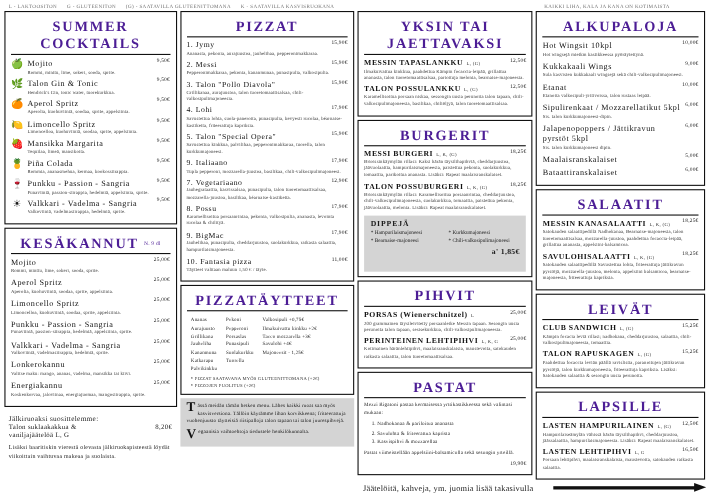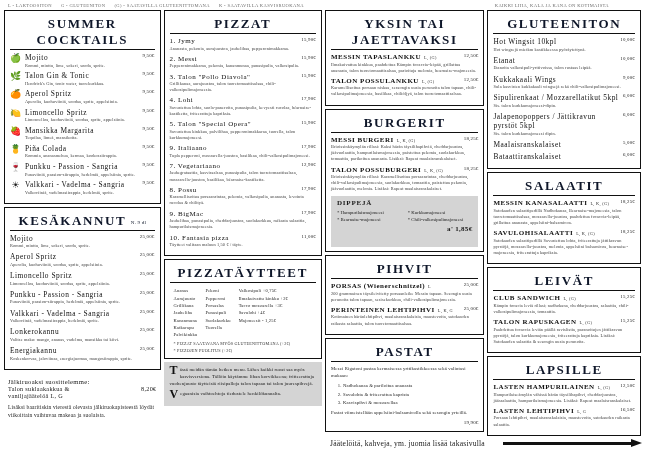--- a/index.html
+++ b/index.html
@@ -31,21 +31,21 @@
   .col4 { width:155px; }
 
   .box {
     border:1px solid #111; padding:3px 5px 4px 5px; background:#fff;
   }
 
   h2.sec {
     text-align:center; margin:2px 0 1px 0;
     font-family:"Liberation Serif", serif;
     font-weight:bold; font-size:13px; letter-spacing:1.6px;
-    color:#0f172a;
+    color:#4c1d95;
   }
   h2.sec .small {
     font-size:5px; letter-spacing:0.2px; font-weight:normal; vertical-align:middle;
   }
   .rule { border-bottom:1.1px solid #111; margin:1px 0 3px 0; }
 
   .item { margin-bottom:3.2px; }
   .item-head {
     display:flex; justify-content:space-between; align-items:flex-start; gap:4px;
   }
@@ -505,42 +505,42 @@
           <div>Pastat viimeistellään appelsiini-balsamicolla sekä sesongin yrteillä.</div>
           <div class="pasta-price">19,90€</div>
         </div>
       </div>
 
     </div>
 
     <div class="col col4">
 
       <div class="box">
-        <h2 class="sec">GLUTEENITON</h2>
+        <h2 class="sec">ALKUPALOJA</h2>
         <div class="rule"></div>
         <div class="item">
           <div class="item-head">
             <span class="item-name">Hot Wingsit 10kpl</span>
             <span class="price">10,00€</span>
           </div>
           <div class="desc">Hot wingsejä mietkm kastikkeessa pyöräytettynä.</div>
         </div>
         <div class="item">
           <div class="item-head">
+            <span class="item-name">Kukkakaali Wings</span>
+            <span class="price">9,00€</span>
+          </div>
+          <div class="desc">Sula kasvisten kukkakaali wingsejä sekä chili-valkosipulimajoneesi.</div>
+        </div>
+        <div class="item">
+          <div class="item-head">
             <span class="item-name">Etanat</span>
             <span class="price">10,00€</span>
           </div>
           <div class="desc">Etanoita valkosipuli-yrttivoissa, talon rustaas leipää.</div>
-        </div>
-        <div class="item">
-          <div class="item-head">
-            <span class="item-name">Kukkakaali Wings</span>
-            <span class="price">9,00€</span>
-          </div>
-          <div class="desc">Sula kasvisten kukkakaali wingsejä sekä chili-valkosipulimajoneesi.</div>
         </div>
         <div class="item">
           <div class="item-head">
             <span class="item-name">Sipulirenkaat / Mozzarellatikut 5kpl</span>
             <span class="price">6,00€</span>
           </div>
           <div class="desc">Sis. talon kurkkumajoneesi-dipin.</div>
         </div>
         <div class="item">
           <div class="item-head">

